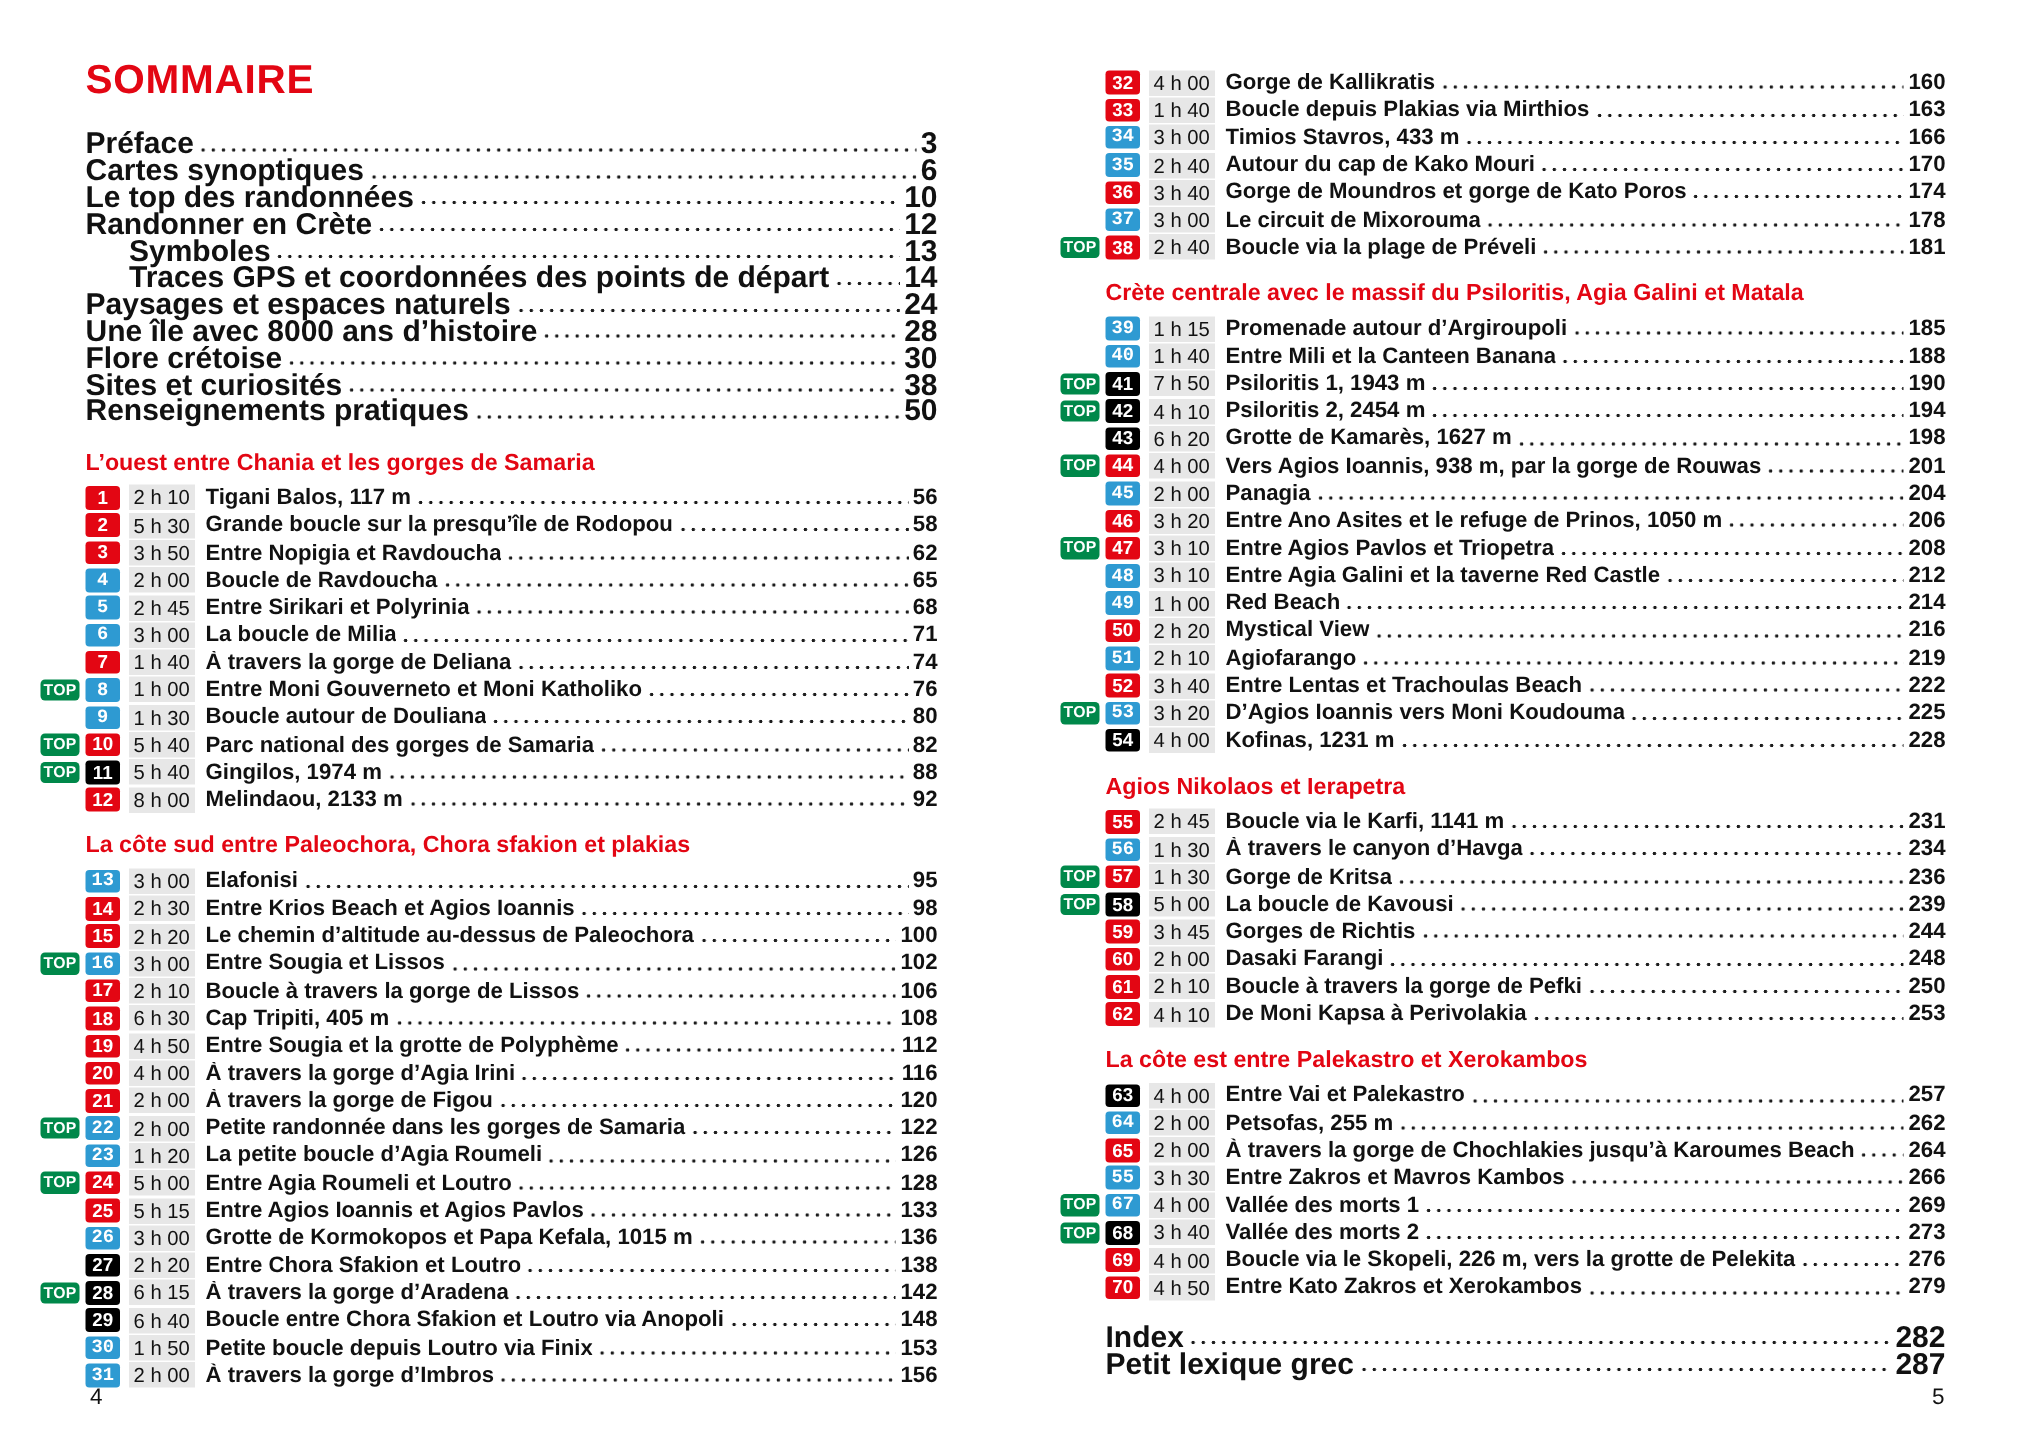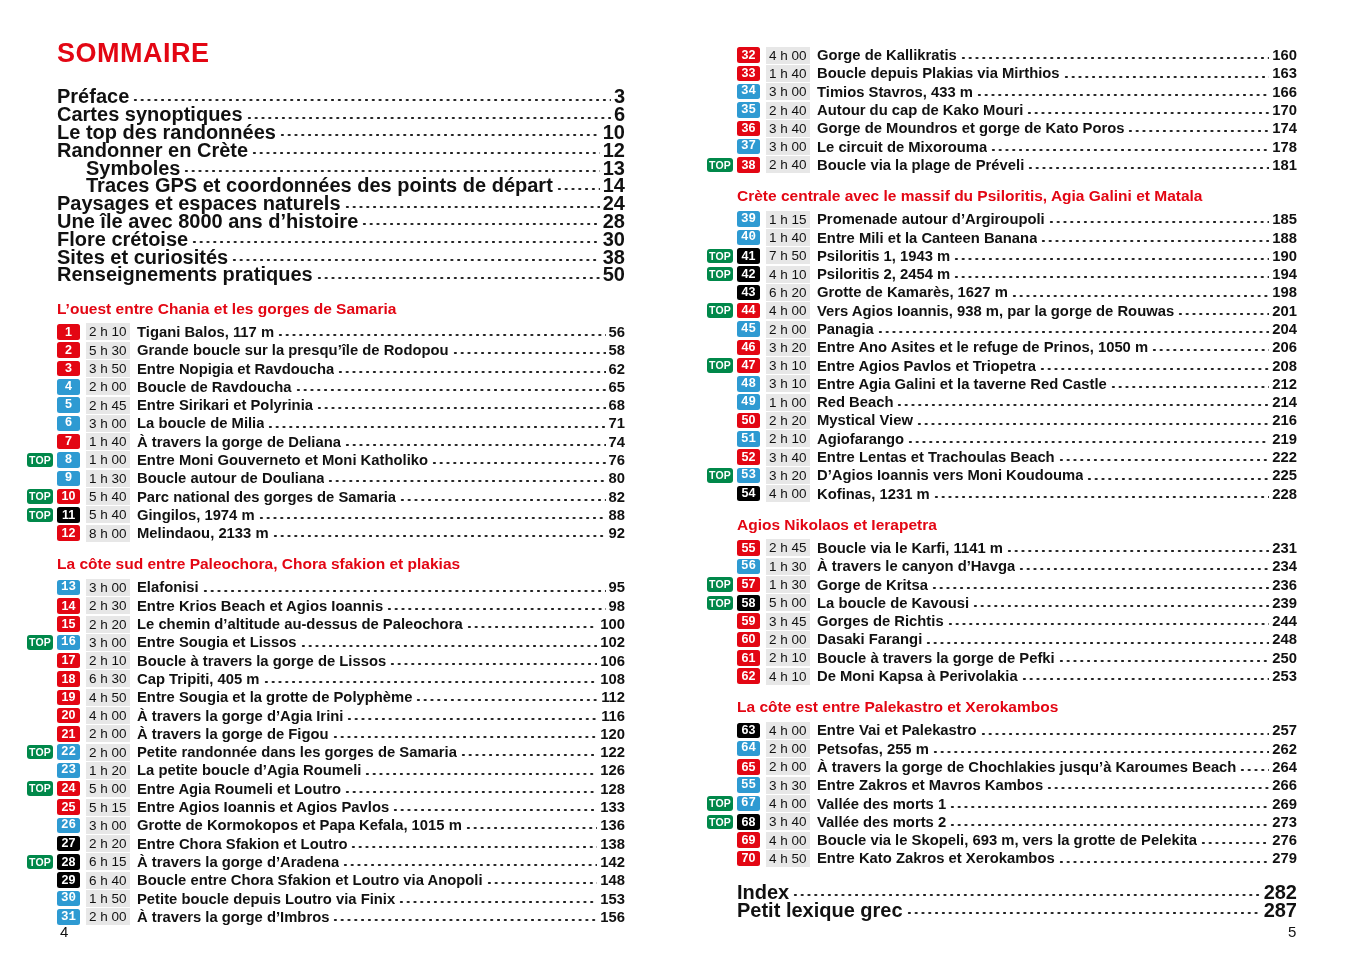--- a/index.html
+++ b/index.html
@@ -716,21 +716,21 @@
           <span class="num-badge badge-black">68</span>
           <span class="dur">3 h 40</span>
           <span class="entry-title">Vallée des morts 2</span>
           <span class="dots"></span>
           <span class="page-num">273</span>
         </div>
         <div class="entry">
           <span class="top-slot"></span>
           <span class="num-badge badge-red">69</span>
           <span class="dur">4 h 00</span>
-          <span class="entry-title">Boucle via le Skopeli, 693 m, vers la grotte de Pelekita</span>
+          <span class="entry-title">Boucle via le Skopeli, 226 m, vers la grotte de Pelekita</span>
           <span class="dots"></span>
           <span class="page-num">276</span>
         </div>
         <div class="entry">
           <span class="top-slot"></span>
           <span class="num-badge badge-red">70</span>
           <span class="dur">4 h 50</span>
           <span class="entry-title">Entre Kato Zakros et Xerokambos</span>
           <span class="dots"></span>
           <span class="page-num">279</span>

